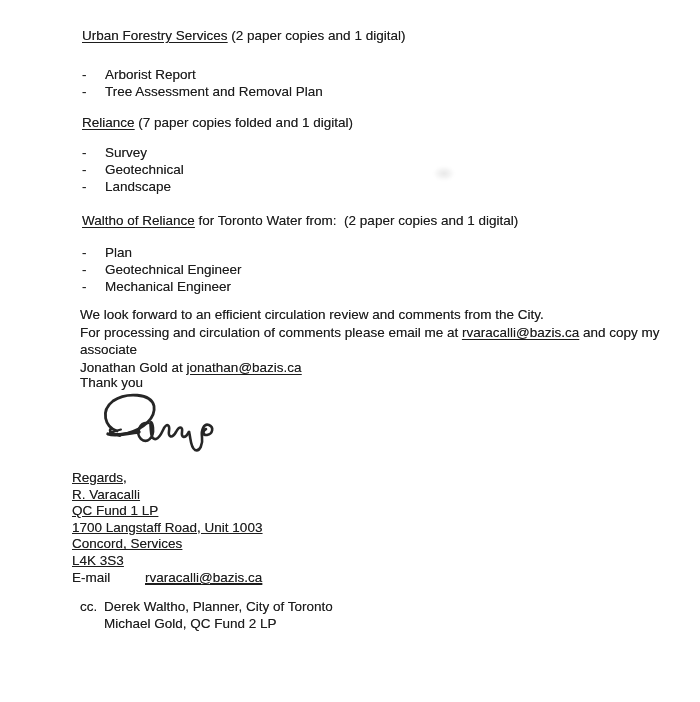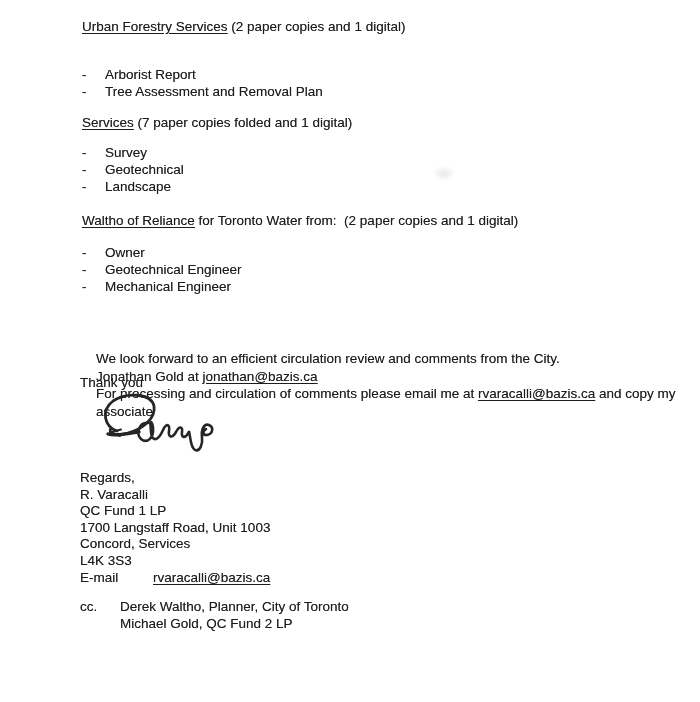--- a/index.html
+++ b/index.html
@@ -15,94 +15,94 @@
     overflow: hidden;
     text-shadow: 0 0 0.4px rgba(20,20,20,0.55);
   }
   .abs { position: absolute; }
   span { white-space: pre-wrap; }
   .u { text-decoration: underline; text-underline-offset: 2px; }
   .heading { left: 82px; }
   .list { left: 82px; }
   .item { position: relative; padding-left: 23px; }
   .item .dash { position: absolute; left: 0; top: 0; }
-  .para { left: 96px; width: 600px; line-height: 17.5px; margin-top: 44px; }
-  .signoff { left: 80px; line-height: 16.6px; }
+  .para { left: 80px; width: 600px; line-height: 17.5px; }
+  .signoff { left: 72px; line-height: 16.6px; text-decoration: underline; }
   .email-label { display: inline-block; width: 73px; }
   .cc-block { left: 80px; line-height: 17px; }
   .cc-label { position: absolute; left: 0; top: 0; }
-  .cc-entries { margin-left: 40px; }
+  .cc-entries { margin-left: 24px; }
   .smudge {
     position: absolute;
     left: 433px; top: 166px;
     width: 22px; height: 15px;
     background: radial-gradient(ellipse at center, rgba(80,80,80,0.14), rgba(80,80,80,0) 70%);
     filter: blur(1px);
   }
   .sig { position: absolute; left: 95px; top: 389px; }
   .sig path { fill: none; stroke: #262626; stroke-linecap: round; stroke-linejoin: round; }
 </style>
 </head>
 <body>
 
 <div class="page">
 
-  <div class="abs heading" style="top:18px">
+  <div class="abs heading" style="top:27px">
     <span class="u">Urban Forestry Services</span><span> (2 paper copies and 1 digital)</span>
   </div>
   <div class="abs list" style="top:66px">
     <div class="item">
       <span class="dash">-</span><span>Arborist Report</span>
     </div>
     <div class="item">
       <span class="dash">-</span><span>Tree Assessment and Removal Plan</span>
     </div>
   </div>
 
   <div class="abs heading" style="top:114px">
-    <span class="u">Services</span><span> (7 paper copies folded and 1 digital)</span>
+    <span class="u">Reliance</span><span> (7 paper copies folded and 1 digital)</span>
   </div>
   <div class="abs list" style="top:144px">
     <div class="item">
       <span class="dash">-</span><span>Survey</span>
     </div>
     <div class="item">
       <span class="dash">-</span><span>Geotechnical</span>
     </div>
     <div class="item">
       <span class="dash">-</span><span>Landscape</span>
     </div>
   </div>
 
   <div class="smudge"></div>
 
   <div class="abs heading" style="top:212px">
     <span class="u">Waltho of Reliance</span><span> for Toronto Water from:  (2 paper copies and 1 digital)</span>
   </div>
   <div class="abs list" style="top:244px">
     <div class="item">
-      <span class="dash">-</span><span>Owner</span>
+      <span class="dash">-</span><span>Plan</span>
     </div>
     <div class="item">
       <span class="dash">-</span><span>Geotechnical Engineer</span>
     </div>
     <div class="item">
       <span class="dash">-</span><span>Mechanical Engineer</span>
     </div>
   </div>
 
   <div class="abs para" style="top:306px">
     <div>
       <span>We look forward to an efficient circulation review and comments from the City.</span>
     </div>
     <div>
-      <span>Jonathan Gold at </span><span class="u">jonathan@bazis.ca</span>
+      <span>For processing and circulation of comments please email me at </span><span class="u">rvaracalli@bazis.ca</span><span> and copy my associate</span>
     </div>
     <div>
-      <span>For processing and circulation of comments please email me at </span><span class="u">rvaracalli@bazis.ca</span><span> and copy my associate</span>
+      <span>Jonathan Gold at </span><span class="u">jonathan@bazis.ca</span>
     </div>
   </div>
 
   <div class="abs" style="left:80px; top:374px">
     <span>Thank you</span>
   </div>
 
   <svg class="sig" width="122" height="72" viewBox="0 0 122 72">
     <path d="M 22 42 C 10 38, 5 22, 18 12 C 31 3, 56 4, 59 17 C 61 29, 48 40, 33 44 C 22 47, 12 45, 16 39" stroke-width="2.8"></path>
     <path d="M 13 45 C 22 48, 32 44, 44 43" stroke-width="3.4"></path>

